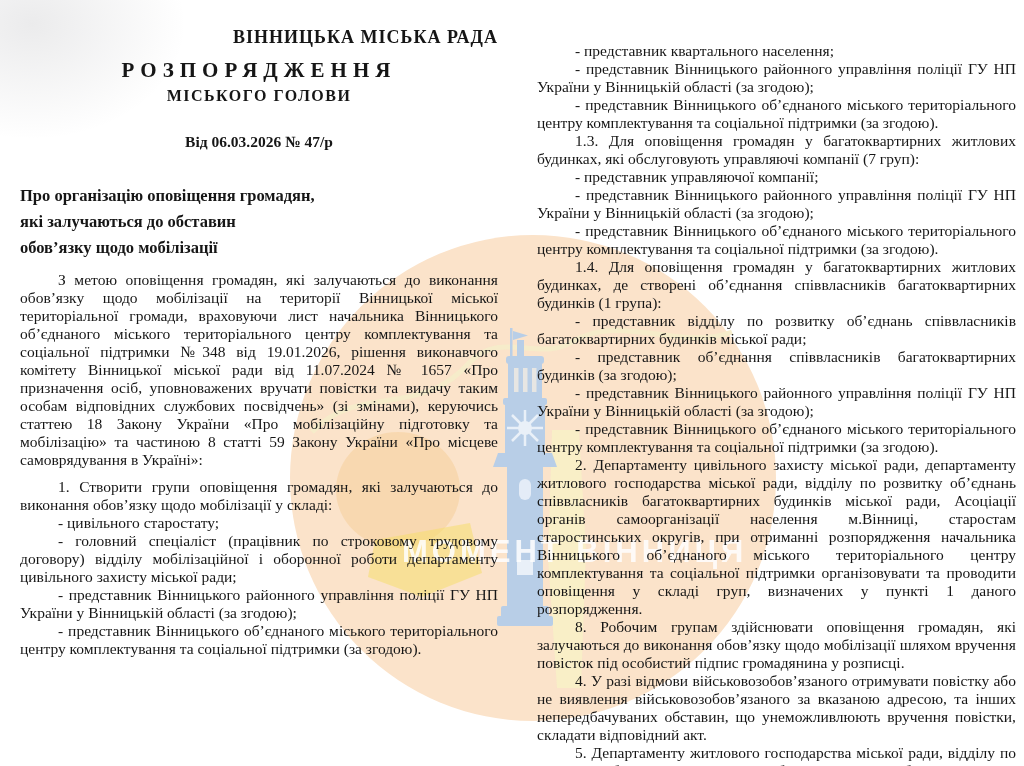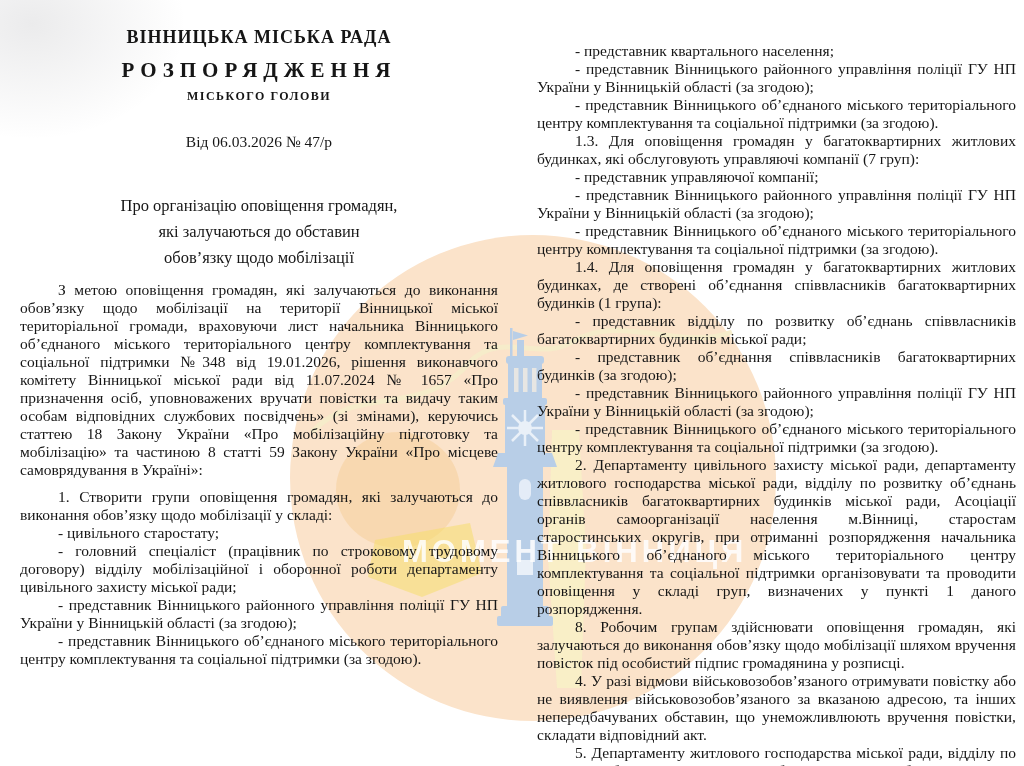--- a/index.html
+++ b/index.html
@@ -11,25 +11,25 @@
   .page{position:absolute;inset:0;}
   .watermark-svg{position:absolute;left:0;top:0;z-index:0;}
   .smudge{
     position:absolute;left:-40px;top:-30px;width:240px;height:180px;z-index:0;
     background:radial-gradient(ellipse at 30% 30%, rgba(60,60,70,0.10), rgba(60,60,70,0.0) 65%);
   }
   .col{position:absolute;top:0;z-index:1;}
   .col-left{left:20px;width:478px;}
   .col-right{left:537px;width:479px;padding-top:32px;}
   .header{text-align:center;}
-  .org{margin-top:26px;font-weight:bold;font-size:18px;line-height:22px;letter-spacing:1px;}
+  .org{margin-top:26px;font-weight:bold;font-size:18px;line-height:22px;letter-spacing:1px;text-align:right;}
   .doctype{margin-top:6px;font-weight:bold;font-size:21px;line-height:32px;letter-spacing:6px;}
-  .subtype{font-weight:bold;font-size:12px;line-height:20px;letter-spacing:1.5px;}
-  .dateline{margin-top:26px;font-size:15.5px;line-height:19px;}
-  .subject{margin-top:42px;font-weight:normal;font-size:16.5px;line-height:26px;text-align:center;}
+  .subtype{font-weight:bold;font-size:16px;line-height:20px;letter-spacing:1.5px;}
+  .dateline{margin-top:26px;font-size:15.5px;line-height:19px;font-weight:bold;}
+  .subject{margin-top:32px;font-weight:bold;font-size:16.5px;line-height:26px;text-align:left;}
   .paras{margin-top:10px;}
   .para{
     margin:0;font-size:15.5px;line-height:18px;
     text-align:justify;text-indent:38px;
   }
   #left-paras .para:nth-child(2){margin-top:9px;}
 </style>
 </head>
 <body>
 

